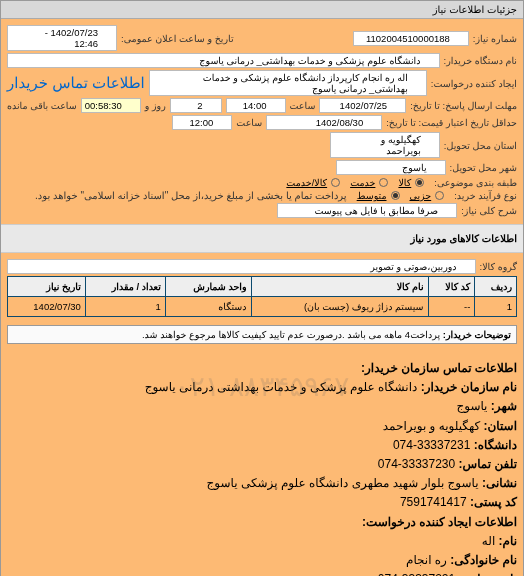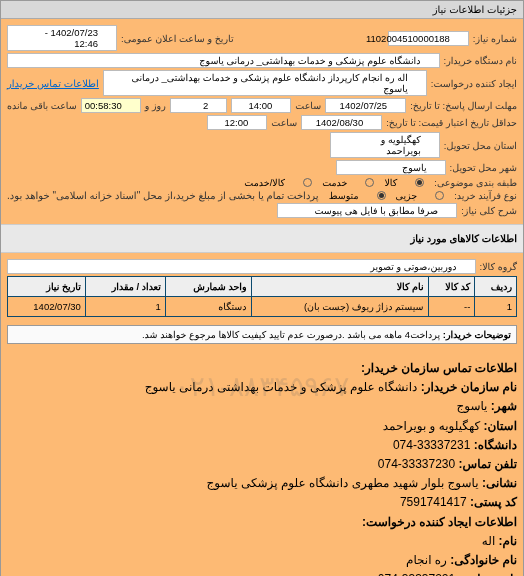--- a/index.html
+++ b/index.html
@@ -39,38 +39,38 @@
 }
 .field {
   background: #fff;
   border: 1px solid #bbb;
   padding: 1px 18px;
   font-size: 9.5px;
   min-height: 14px;
   display: inline-block;
 }
 .field-long { flex: 1; min-width: 200px; }
-.field-mid { width: 81px; }
+.field-mid { width: 116px; }
 .field-short { width: 60px; }
 .link-btn {
   color: #0066cc;
-  text-decoration: underline;
-  font-size: 10px;
+  font-size: 15px;
   cursor: pointer;
 }
 .radio-row {
   display: flex;
   gap: 10px;
   align-items: center;
 }
 .radio-row label {
   display: flex;
   align-items: center;
-  gap: 18px;
-  font-size: 9.5px;
+  gap: 4px;
+  font-size: 9.5px;
+  text-decoration: underline;
 }
 .radio-dot {
   width: 9px; height: 9px;
   border: 1px solid #666;
   border-radius: 50%;
   display: inline-block;
   position: relative;
 }
 .radio-dot.checked::after {
   content: '';

